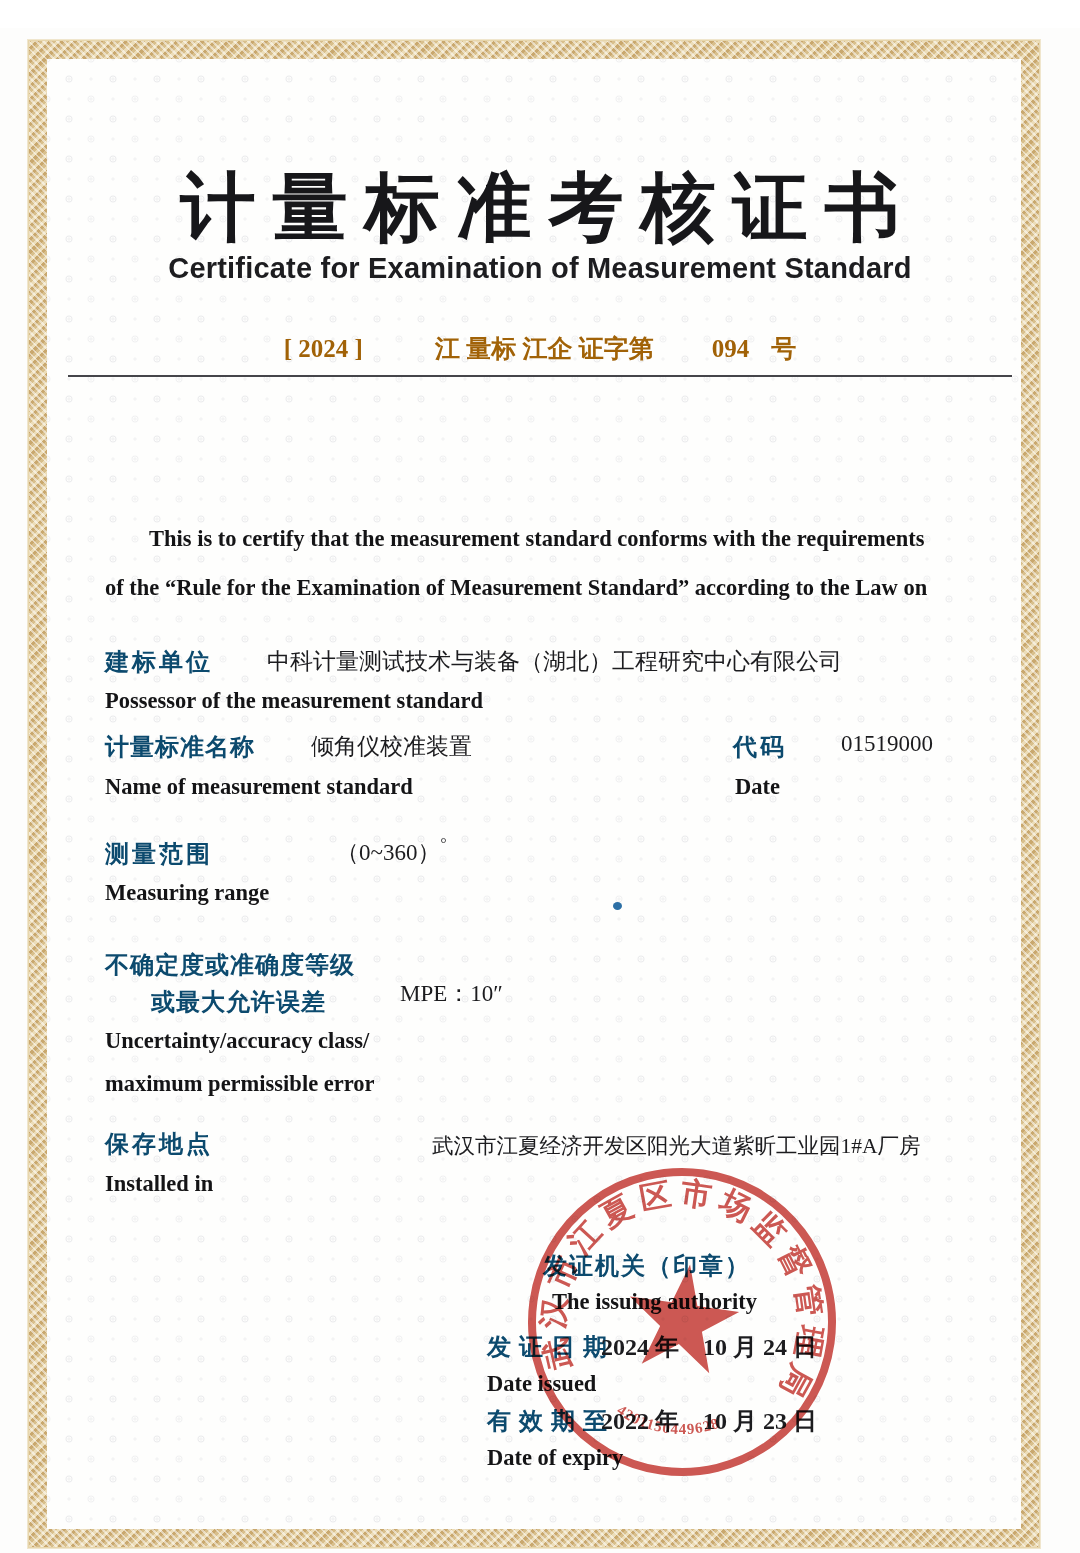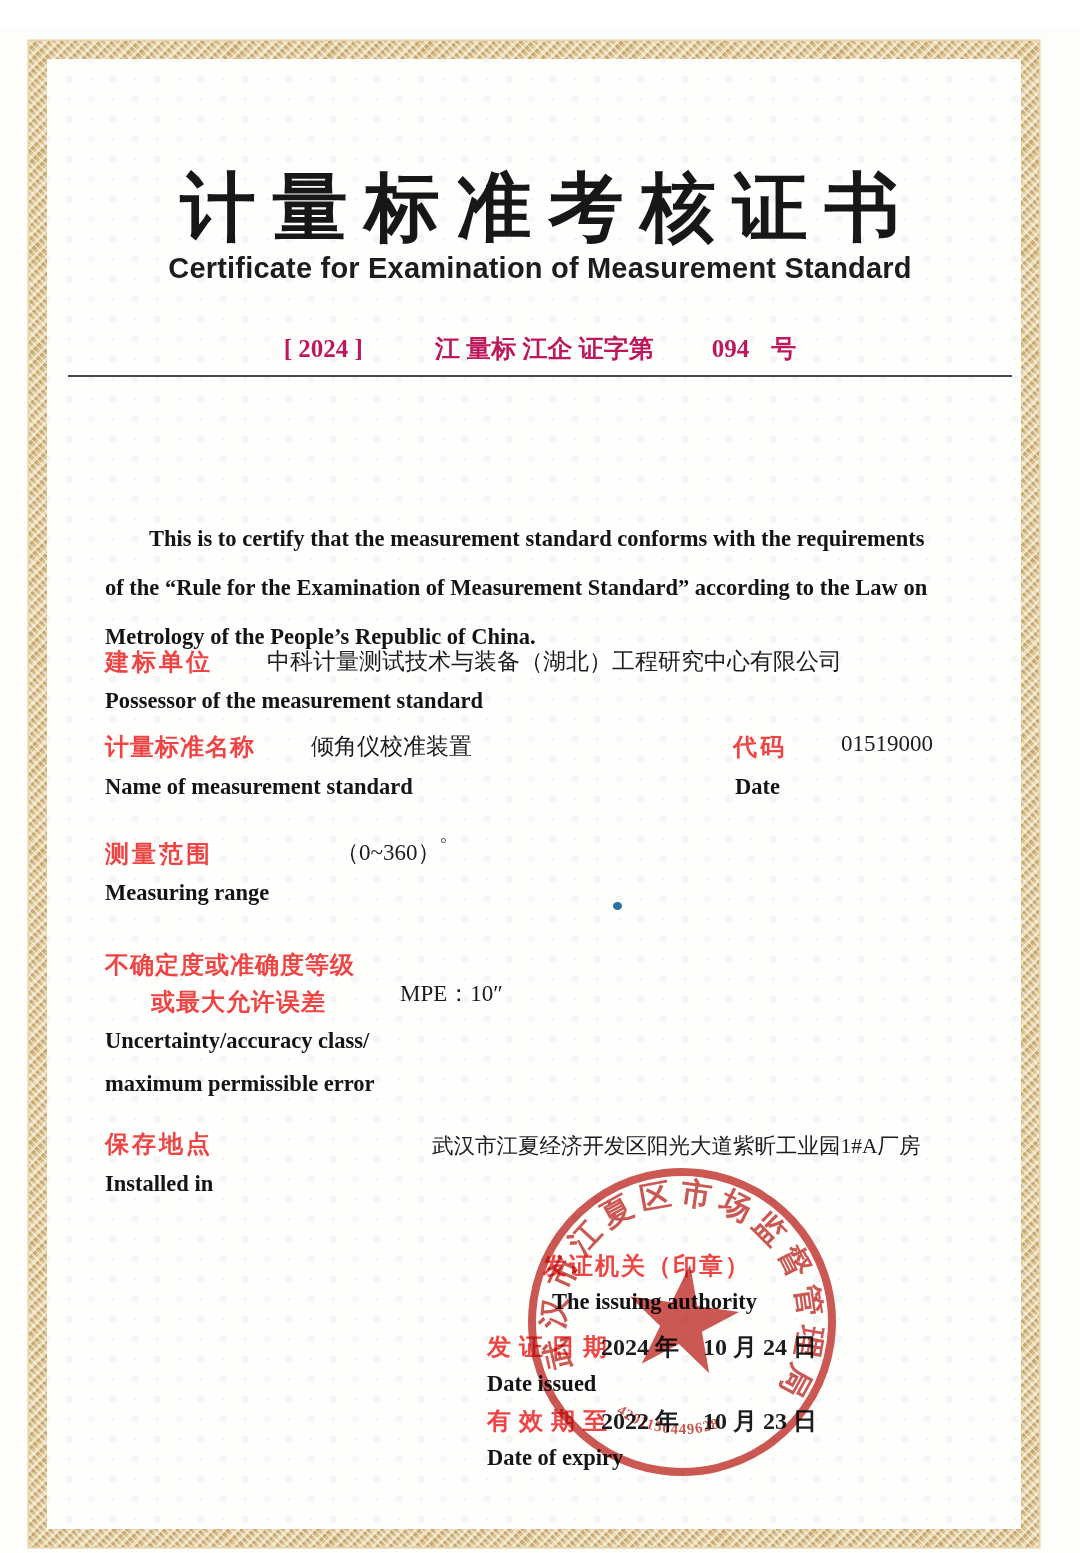--- a/index.html
+++ b/index.html
@@ -18,29 +18,29 @@
            radial-gradient(circle, rgba(0,0,0,0) 2.2px, rgba(150,152,168,.14) 2.8px, rgba(0,0,0,0) 4px),
            radial-gradient(circle, rgba(150,152,168,.10) 1.2px, rgba(0,0,0,0) 2px);
          background-size:44px 40px,44px 40px,22px 20px;
          background-position:0 0,22px 20px,11px 10px;}
   .abs{position:absolute;}
   .title-cn{left:0;right:0;top:130px;text-align:center;font-size:75px;font-weight:900;
             letter-spacing:17px;padding-left:17px;font-family:"DejaVu Serif",serif;color:#17171a;}
   .title-en{left:0;right:0;top:224px;text-align:center;font-size:29px;font-weight:700;
             font-family:"Liberation Sans",sans-serif;color:#1d1d20;letter-spacing:0.2px;}
   .cert-no{left:0;right:0;top:304px;display:flex;justify-content:center;align-items:baseline;
-           font-size:25px;font-weight:700;color:#be185d;}
+           font-size:25px;font-weight:700;color:#a16207;}
   .cert-no .g1{margin-right:72px;} .cert-no .g2{margin-right:58px;} .cert-no .g3{margin-right:22px;}
   .divider{left:68px;top:347px;width:944px;height:2px;background:#45454a;}
   .stmt-cn{left:105px;top:401px;width:890px;font-size:24px;font-weight:700;line-height:41px;color:#1a1a1c;}
   .stmt-cn .ind{padding-left:66px;}
   .stmt-en{left:105px;top:486px;width:900px;font-size:22.5px;font-weight:700;line-height:49px;
            font-family:"Liberation Serif",serif;color:#141416;}
   .stmt-en .ind{padding-left:44px;}
-  .lc{font-size:24px;font-weight:700;letter-spacing:3px;color:#ef4444;}
+  .lc{font-size:24px;font-weight:700;letter-spacing:3px;color:#0c4a6e;}
   .le{font-size:22.5px;font-weight:700;font-family:Liberation Serif, serif;color:#141416;}
   .val{font-size:23px;font-weight:400;color:#1c1c1f;}
   .deg{font-size:15px;vertical-align:12px;}
   .stamp{left:512px;top:1124px;width:340px;height:340px;transform:rotate(8deg);
          opacity:.85;mix-blend-mode:multiply;}
   .stamp text{font-family:"Liberation Serif",serif;font-weight:700;}
   .ring-text{font-size:31px;letter-spacing:7px;}
   .ring-serial{font-size:15px;letter-spacing:1px;}
   .speck{left:613px;top:874px;width:9px;height:8px;border-radius:50%;background:#2c6fa5;}
 </style>
@@ -63,21 +63,20 @@
   </div>
 
   <div class="abs divider"></div>
 
   <div class="abs stmt-cn">
   </div>
 
   <div class="abs stmt-en">
     <div class="ind">This is to certify that the measurement standard conforms with  the  requirements</div>
     <div>of the “Rule for the Examination of Measurement Standard” according to the Law on</div>
-    <div>Metrology of the People’s Republic of China.</div>
   </div>
 
   <div class="abs lc" style="left:105px;top:618px;">建标单位</div>
   <div class="abs val" style="left:267px;top:618px;">中科计量测试技术与装备（湖北）工程研究中心有限公司</div>
   <div class="abs le" style="left:105px;top:660px;">Possessor of the measurement standard</div>
 
   <div class="abs lc" style="left:105px;top:703px;letter-spacing:1px;">计量标准名称</div>
   <div class="abs val" style="left:311px;top:703px;">倾角仪校准装置</div>
   <div class="abs lc" style="left:733px;top:703px;">代码</div>
   <div class="abs val" style="left:841px;top:703px;">01519000</div>

